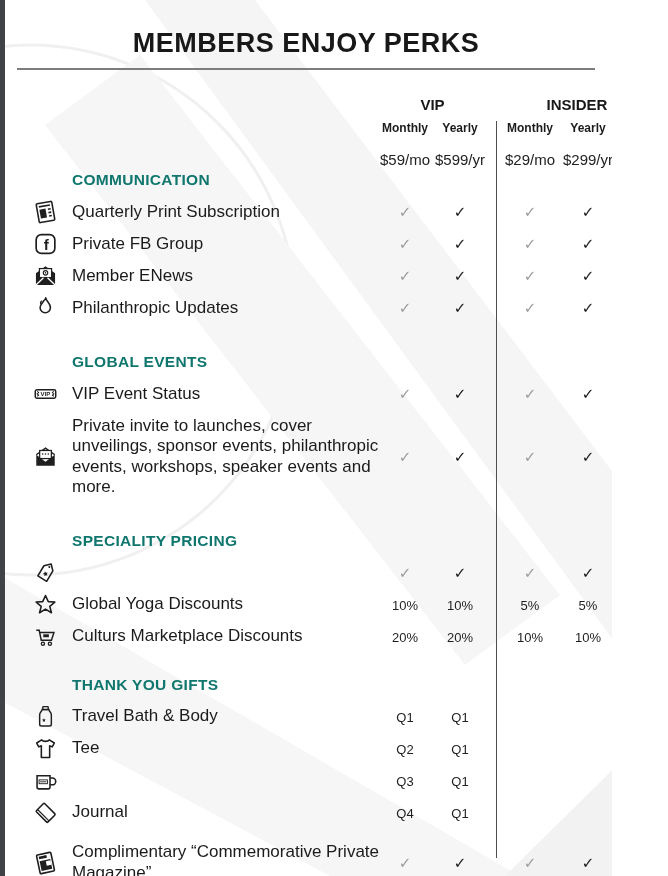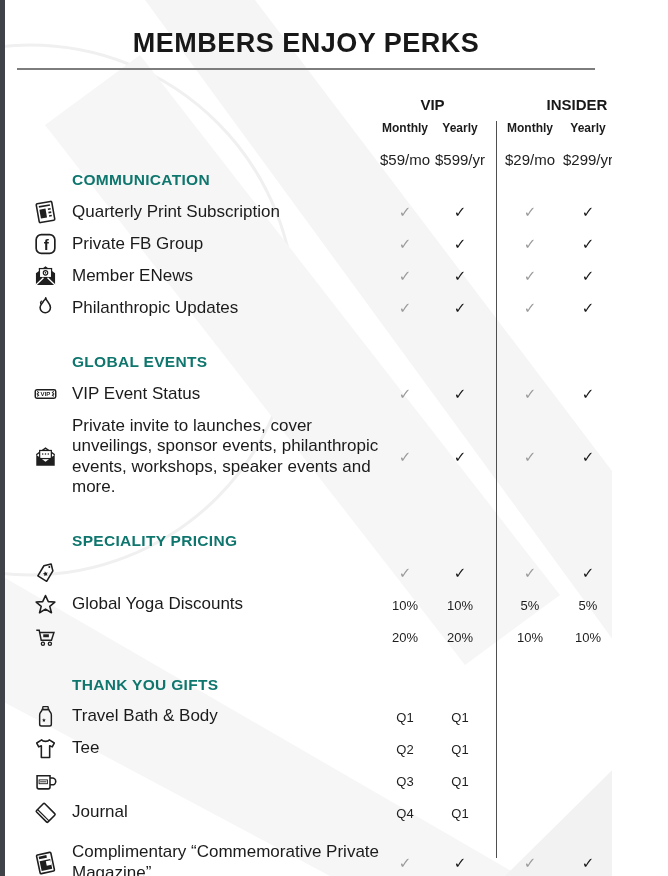--- a/index.html
+++ b/index.html
@@ -258,20 +258,21 @@
           <span class="cell c2 val">10%</span>
           <span class="cell c3 val">5%</span>
           <span class="cell c4 val">5%</span>
         </div>
         <div class="row">
           <span class="row-icon">
             <svg viewBox="0 0 24 24" width="27" height="27">
               <use href="#sym-cart-icon"></use>
             </svg>
           </span>
+          <span class="row-label">Culturs Marketplace Discounts</span>
           <span class="cell c1 val">20%</span>
           <span class="cell c2 val">20%</span>
           <span class="cell c3 val">10%</span>
           <span class="cell c4 val">10%</span>
         </div>
         <div class="section-heading s3">THANK YOU GIFTS</div>
         <div class="row">
           <span class="row-icon">
             <svg viewBox="0 0 24 24" width="27" height="27">
               <use href="#sym-bottle-icon"></use>

